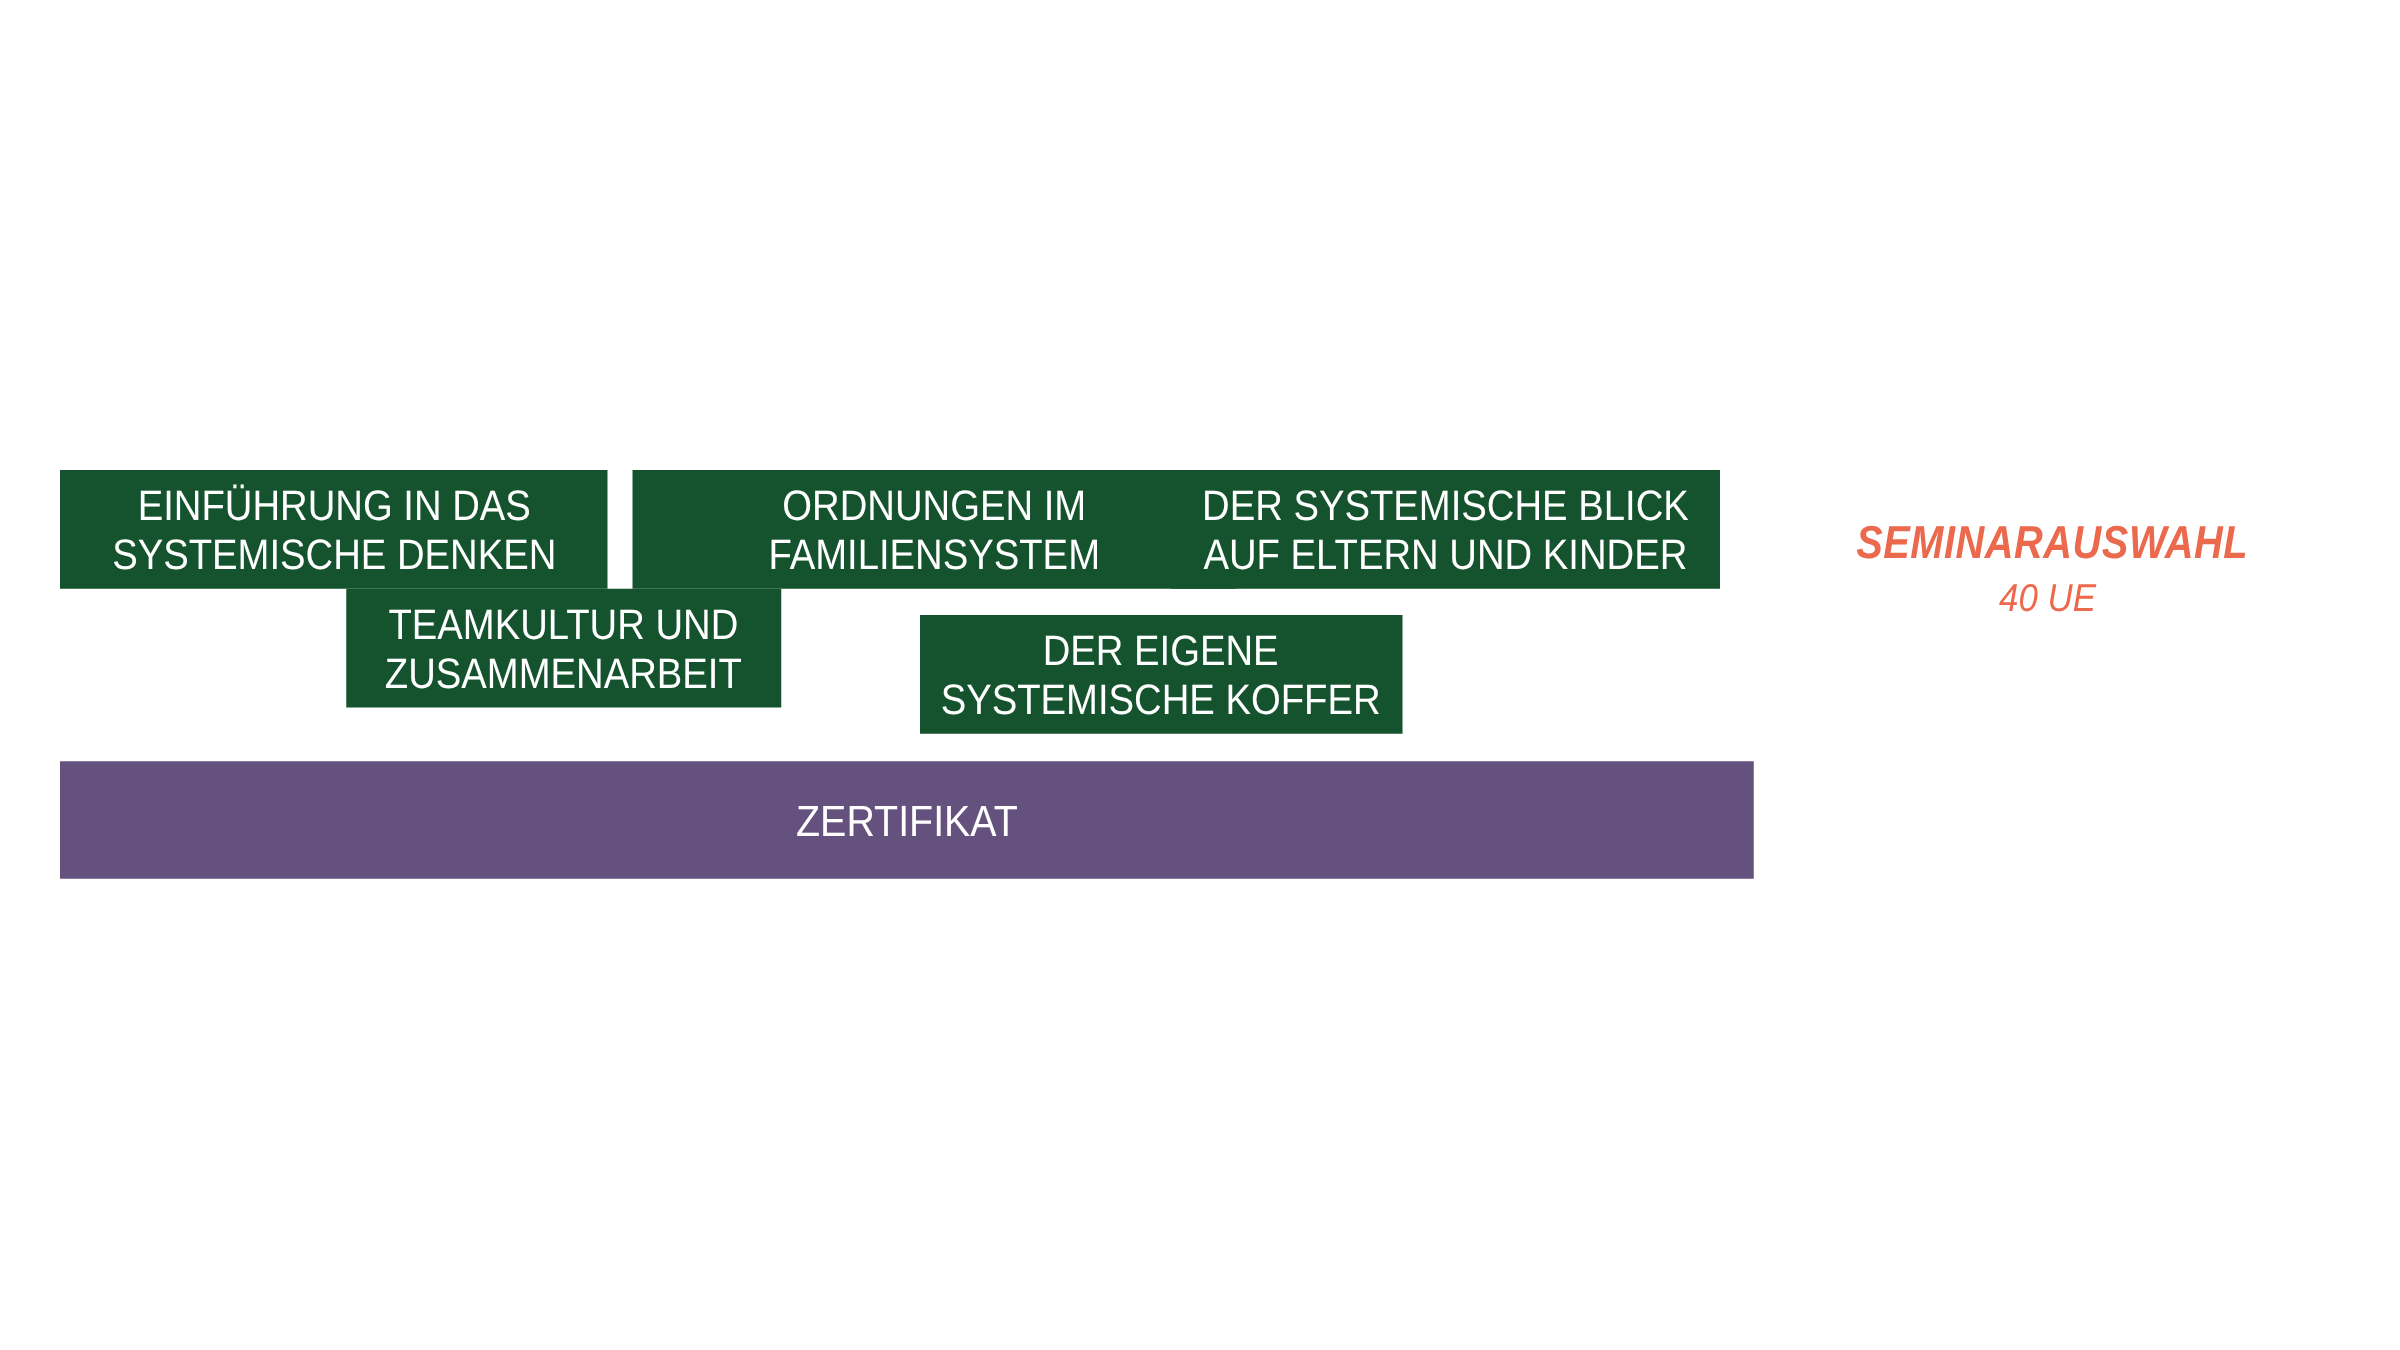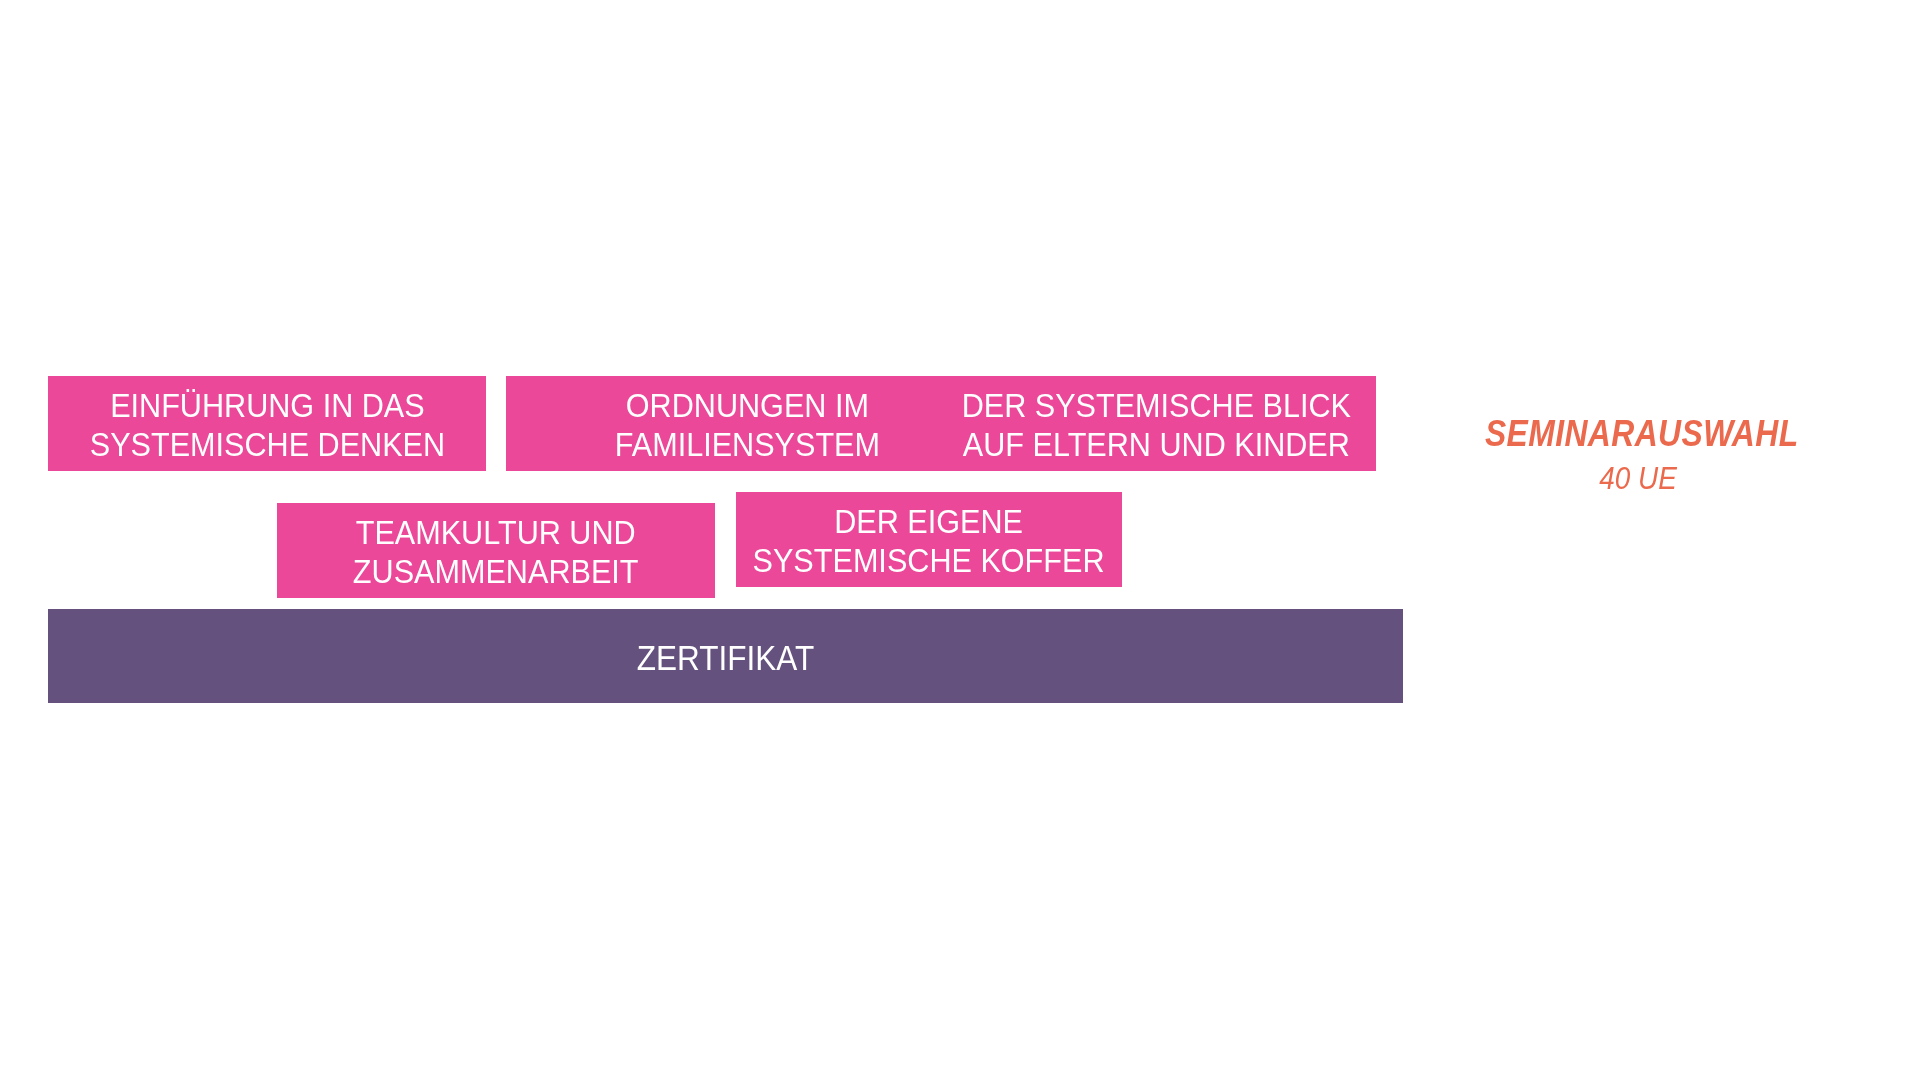--- a/index.html
+++ b/index.html
@@ -1,21 +1,21 @@
 <!DOCTYPE html>
 <html><head>
 <meta charset="utf-8">
 <style>
   html, body { margin:0; padding:0; }
   body {
     width:1920px; height:1080px; background:#ffffff; position:relative; overflow:hidden;
     font-family: "Liberation Sans", "DejaVu Sans", sans-serif;
   }
   .box {
-    position:absolute; background:#ec4899; color:#ffffff;
+    position:absolute; background:#14532d; color:#ffffff;
     display:flex; align-items:center; justify-content:center; text-align:center;
     box-sizing:border-box;
   }
   .box .txt {
     display:inline-block; font-size:34px; line-height:39px; font-weight:normal;
     transform:scaleX(0.9); transform-origin:center; white-space:nowrap;
     letter-spacing:0px; padding-top:3px;
   }
   .box .txt span { display:block; }
   .cert { background:#65517E; }
@@ -51,21 +51,21 @@
     </div>
   </div>
 
   <div class="box" style="left:937px; top:376px; width:439px; height:95px;">
     <div class="txt">
       <span>DER SYSTEMISCHE BLICK</span>
       <span>AUF ELTERN UND KINDER</span>
     </div>
   </div>
 
-  <div class="box" style="left:277px; top:503px; width:438px; height:95px;">
+  <div class="box" style="left:277px; top:471px; width:348px; height:95px;">
     <div class="txt">
       <span>TEAMKULTUR UND</span>
       <span>ZUSAMMENARBEIT</span>
     </div>
   </div>
 
   <div class="box" style="left:736px; top:492px; width:386px; height:95px;">
     <div class="txt">
       <span>DER EIGENE</span>
       <span>SYSTEMISCHE KOFFER</span>

